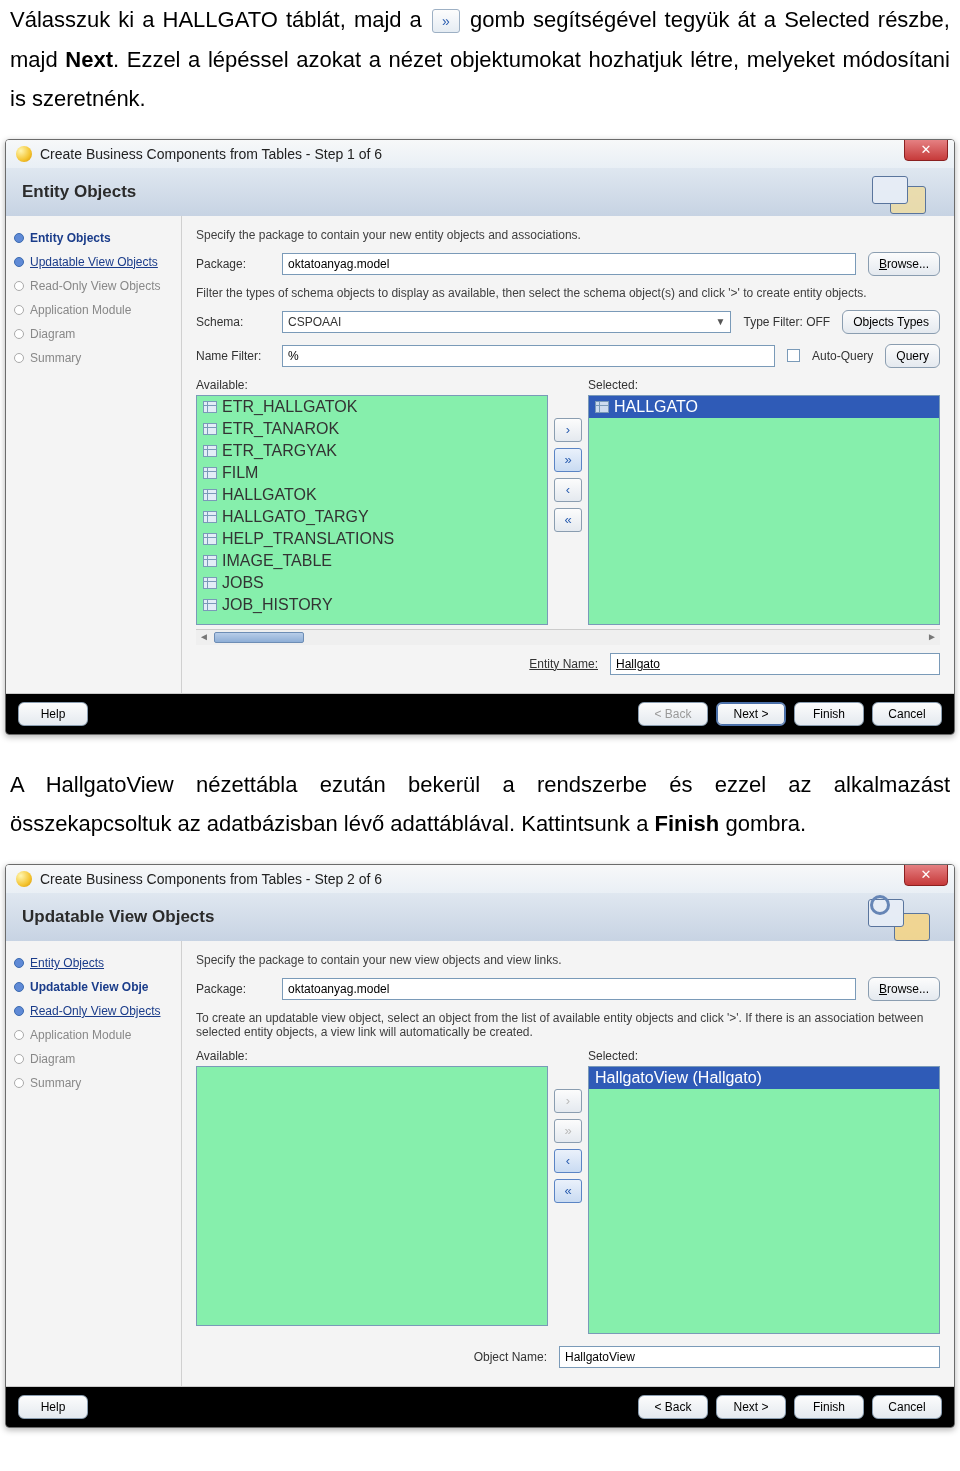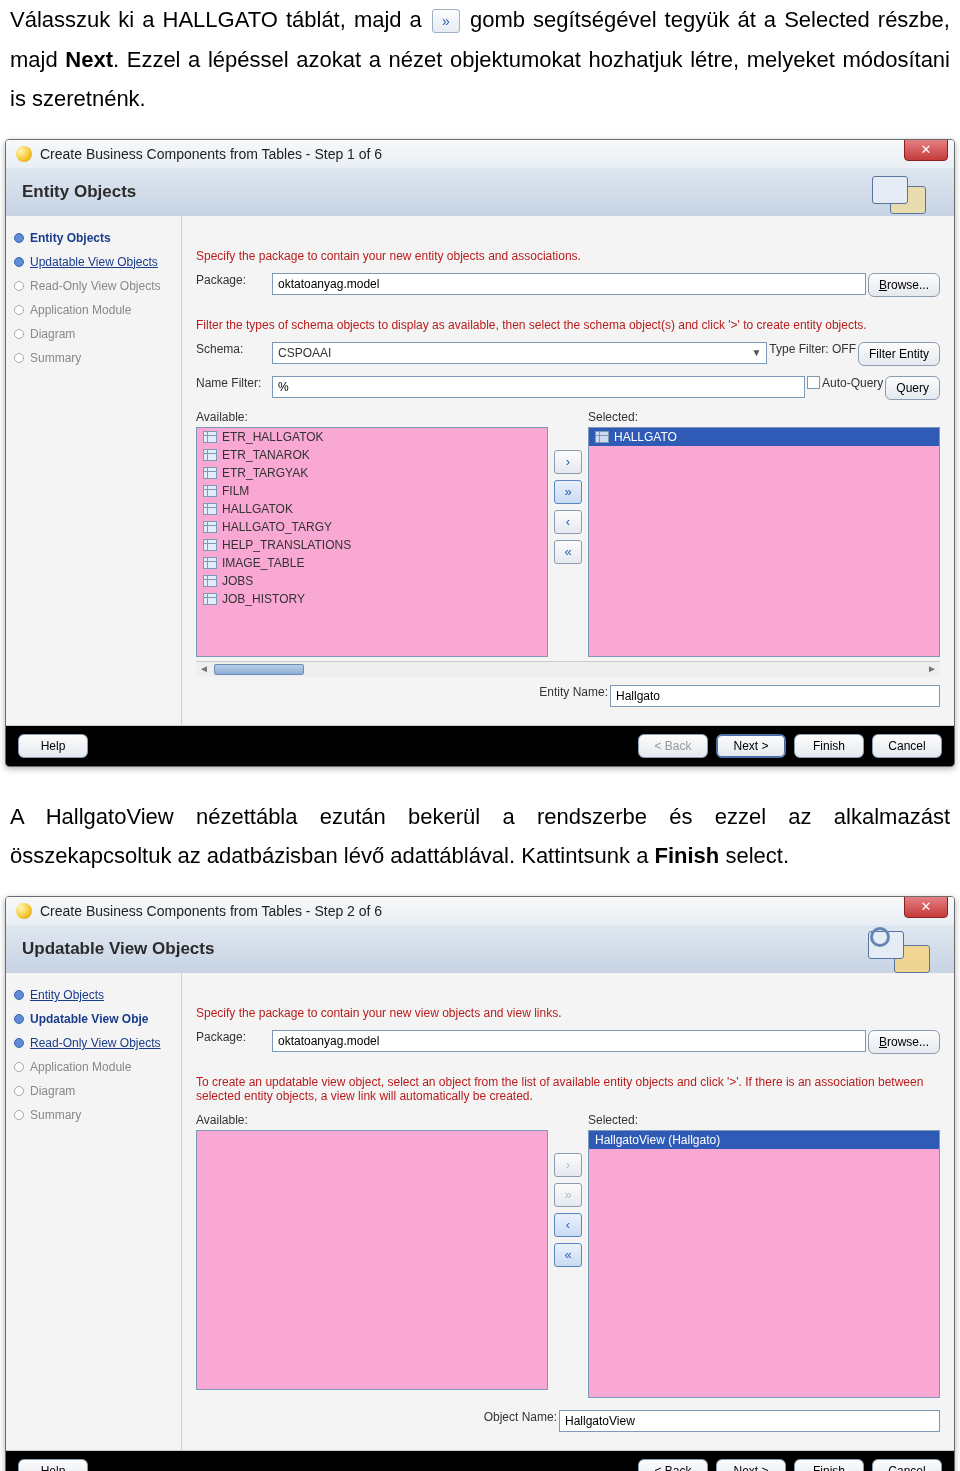--- a/index.html
+++ b/index.html
@@ -15,29 +15,29 @@
   .banner-deco { position:absolute; right:20px; top:6px; width:90px; height:48px; opacity:0.9; }
   .banner-deco .sq { position:absolute; width:36px; height:28px; border:1px solid #4d6a95; background:#e8eef7; border-radius:3px; }
   .body { display:flex; background:#f4f4f4; }
   .nav { width: 176px; background:#f4f4f4; border-right:1px solid #d0d0d0; padding: 10px 6px; font-size: 12px; }
   .nav-item { display:flex; align-items:center; gap:6px; padding:5px 2px; color:#888; cursor:default; }
   .nav-item.done { color:#1a3c8a; text-decoration:underline; font-weight:normal; }
   .nav-item.current { color:#1a3c8a; font-weight:bold; }
   .nav-dot { width:10px; height:10px; border:1px solid #aaa; border-radius:50%; background:#fff; flex-shrink:0; }
   .nav-item.active .nav-dot, .nav-item.current .nav-dot, .nav-item.done .nav-dot { background:#5f8ad6; border-color:#3b6ab0; }
   .main { flex:1; padding:12px 14px 8px 14px; font-size:12px; color:#333; }
-  .row { display:flex; gap:2px; margin-bottom:10px; }
+  .row { display:flex; align-items:center; gap:12px; margin-bottom:10px; }
   .lbl { width:74px; flex-shrink:0; }
   input[type=text], .combo { border:1px solid #7a9ab8; padding:3px 5px; font-size:12px; background:#fff; height:22px; }
   .combo { display:flex; align-items:center; justify-content:space-between; }
   .combo .arr { color:#555; font-size:10px; }
   .btn { border:1px solid #8a9db0; background:linear-gradient(#fcfcfc,#e4e9ef); padding:3px 10px; font-size:12px; border-radius:6px; cursor:pointer; height:24px; }
-  .hint { color:#b91c1c; margin-bottom:10px;margin-top:21px; }
+  .hint { color:#404040; margin-bottom:10px; }
   .dual { display:flex; gap:6px; align-items:flex-start; margin-top:6px; }
-  .listbox { border:1px solid #7a9ab8; background:#f9a8d4; height:230px; overflow:hidden; font-size:12px; flex:1; }
+  .listbox { border:1px solid #7a9ab8; background:#86efac; height:230px; overflow:hidden; font-size:16px; flex:1; }
   .listbox .li { display:flex; align-items:center; gap:5px; padding:2px 6px; }
   .listbox .li.sel { background:#2f5bb7; color:#fff; }
   .tbl-ico { width:14px; height:12px; background:#e3edf7; border:1px solid #7a9ab8; flex-shrink:0; position:relative; }
   .tbl-ico::before { content:""; position:absolute; left:0; right:0; top:3px; border-top:1px solid #7a9ab8; }
   .tbl-ico::after { content:""; position:absolute; top:0; bottom:0; left:3px; border-left:1px solid #7a9ab8; }
   .shuttle { display:flex; flex-direction:column; gap:6px; padding-top:40px; }
   .shuttle .sbtn { width:28px; height:24px; border:1px solid #8a9db0; background:linear-gradient(#fcfcfc,#e4e9ef); border-radius:3px; color:#2a5db0; font-size:13px; text-align:center; line-height:22px; cursor:pointer; }
   .shuttle .sbtn.hl { background:linear-gradient(#eaf1fb,#c9dbf2); border-color:#5a84c4; }
   .col-label { font-size:12px; margin-bottom:3px; color:#333; }
   .scroll-h { height:16px; background:#efefef; border-top:1px solid #ccc; position:relative; margin-top:4px; }
@@ -109,21 +109,21 @@
         <button class="btn"><span class="underline">B</span>rowse...</button>
       </div>
       <div class="hint">Filter the types of schema objects to display as available, then select the schema object(s) and click '&gt;' to create entity objects.</div>
       <div class="row">
         <span class="lbl">Schema:</span>
         <div class="combo" style="flex:1">
             <span>CSPOAAI</span>
             <span class="arr">▼</span>
           </div>
         <span>Type Filter: OFF</span>
-        <button class="btn">Filter Entity</button>
+        <button class="btn">Objects Types</button>
       </div>
       <div class="row">
         <span class="lbl">Name Filter:</span>
         <input type="text" style="flex: 1 1 0%;" value="%">
         <span class="chk"></span>
         <span>Auto-Query</span>
         <button class="btn">Query</button>
       </div>
       <div class="dual">
         <div style="flex:1; min-width:0;">
@@ -185,41 +185,41 @@
                 <span>HALLGATO</span>
               </div>
           </div>
         </div>
       </div>
       <div class="scroll-h">
           <span class="arr-l">◄</span>
           <span class="thumb"></span>
           <span class="arr-r">►</span>
         </div>
-      <div class="row" style="justify-content:flex-end; margin-top:8px;">
+      <div class="row" style="justify-content:flex-end; margin-top:8px;text-decoration:underline;">
         <span>Entity Name:</span>
         <input type="text" style="width: 330px;" value="Hallgato">
       </div>
     </div>
   </div>
   <div class="footer">
     <button class="btn">Help</button>
     <div class="footer-right">
       <button class="btn" style="color:#999">&lt; Back</button>
       <button class="btn" style="border-color:#4a6fa8; box-shadow:0 0 0 1px #4a6fa8 inset">Next &gt;</button>
       <button class="btn">Finish</button>
       <button class="btn">Cancel</button>
     </div>
   </div>
 </div>
 
 <p class="doc-text">
   <span>A HallgatoView nézettábla ezután bekerül a rendszerbe és ezzel az alkalmazást összekapcsoltuk az adatbázisban lévő adattáblával. Kattintsunk a </span>
   <b>Finish</b>
-  <span> select.</span>
+  <span> gombra.</span>
 </p>
 
 <div class="dialog">
   <div class="titlebar">
     <span class="title-icon"></span>
     <span>Create Business Components from Tables - Step 2 of 6</span>
     <div class="close-x">✕</div>
   </div>
   <div class="banner">
     <div class="banner-title">Updatable View Objects</div>

